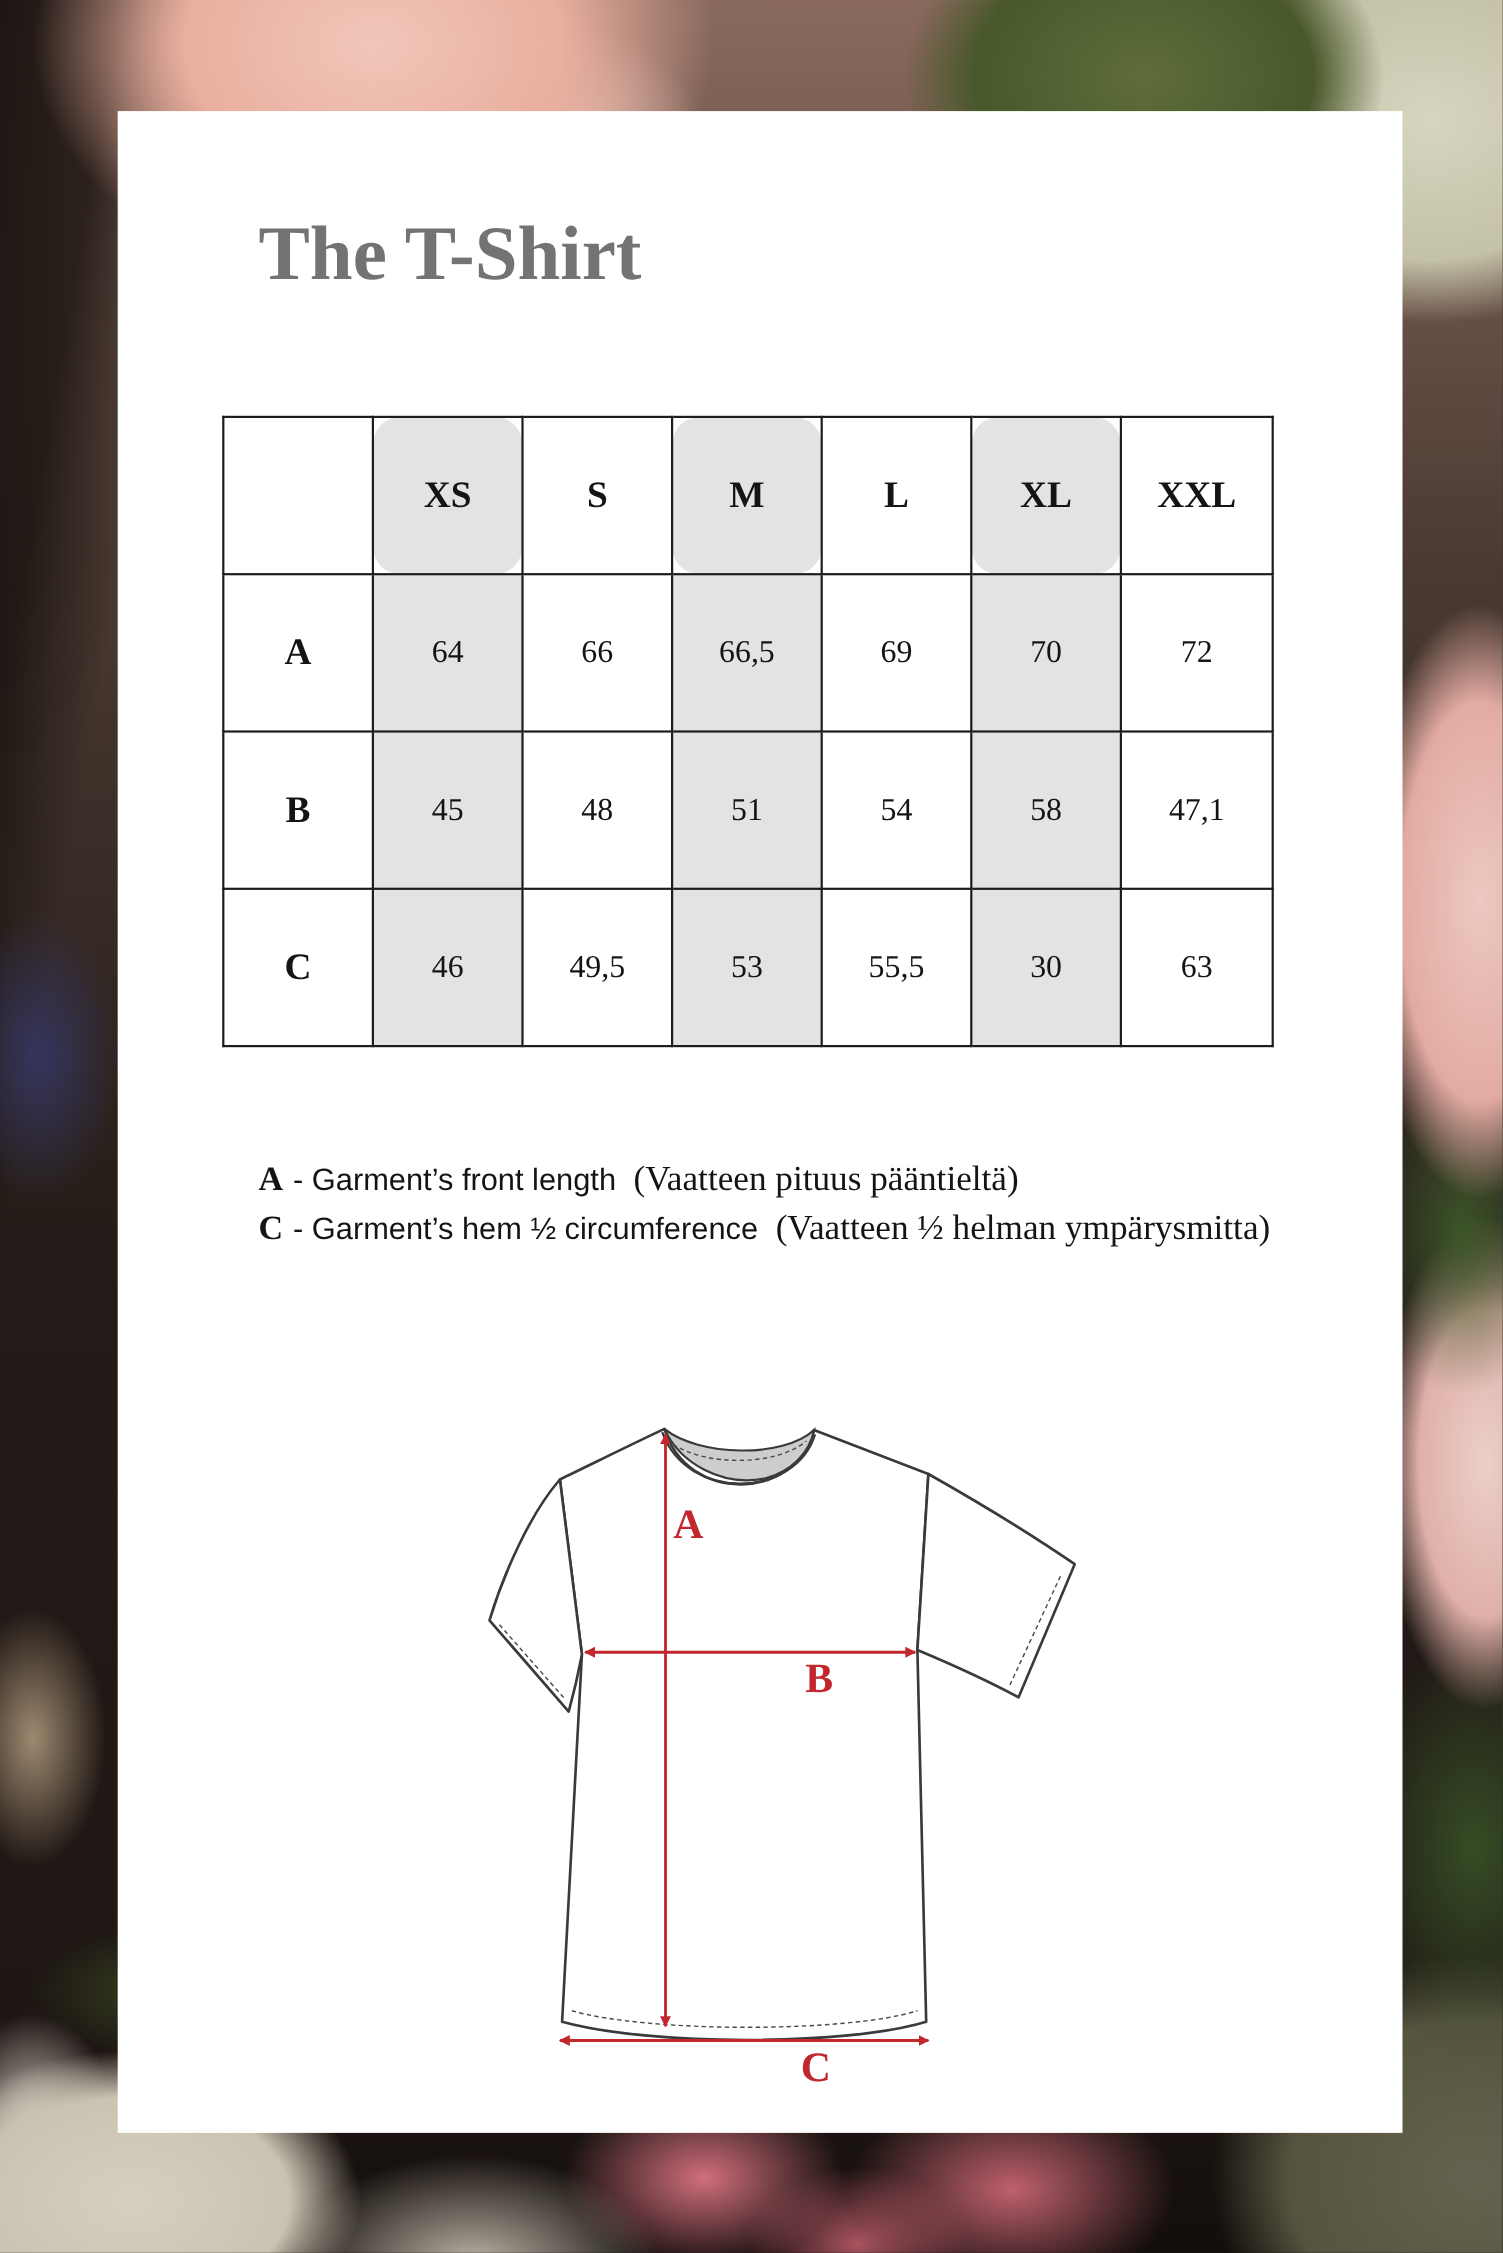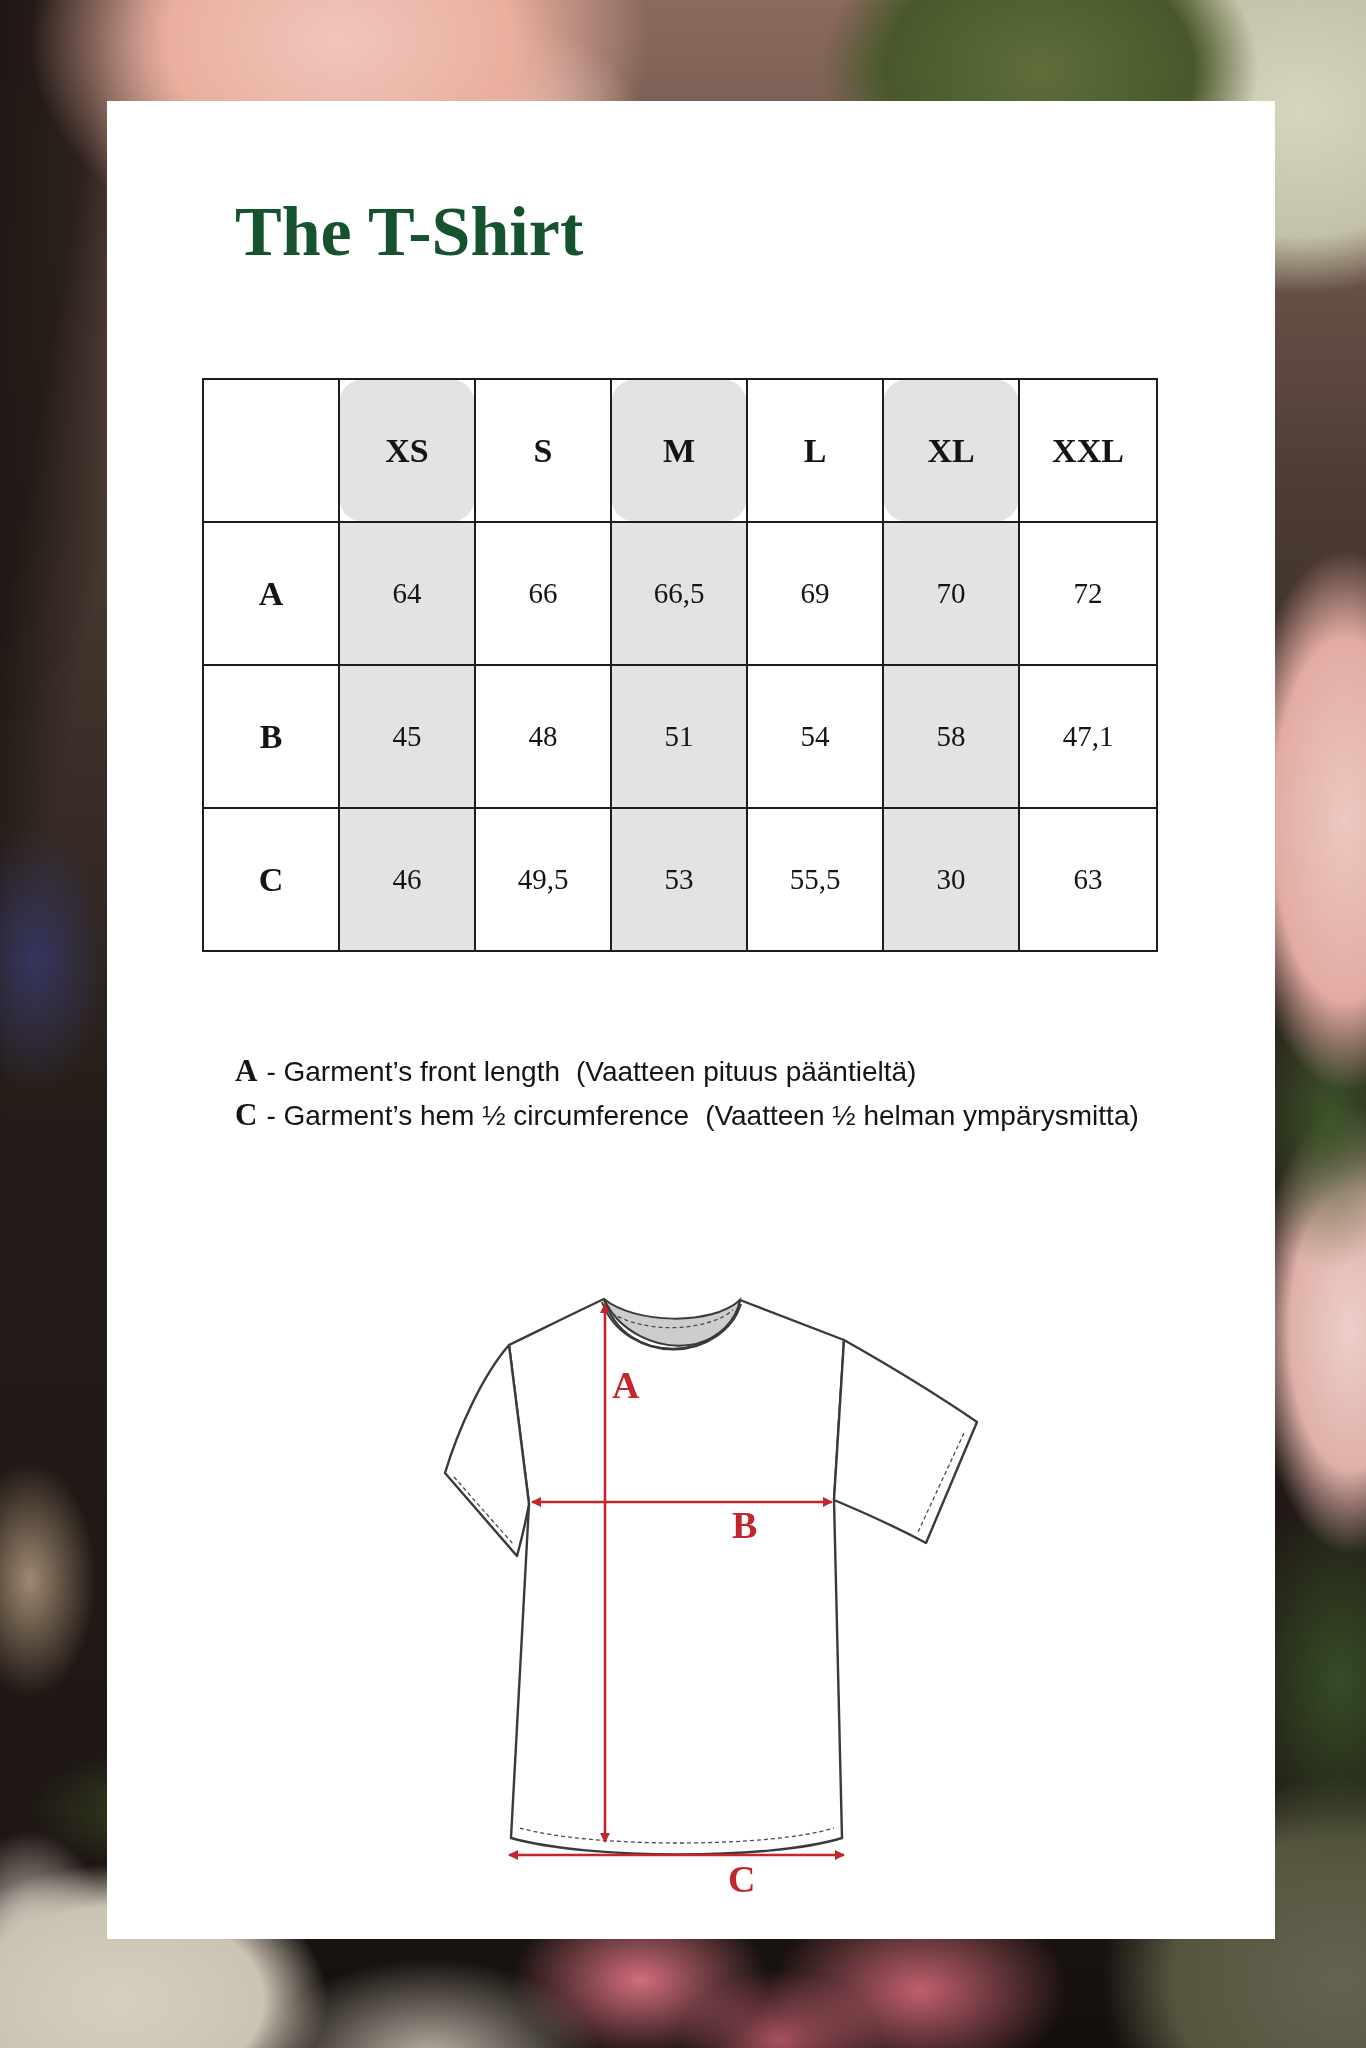--- a/index.html
+++ b/index.html
@@ -38,41 +38,41 @@
       linear-gradient(to top, rgba(18,13,11,.85) 0px, rgba(18,13,11,.55) 70px, rgba(18,13,11,0) 150px),
       linear-gradient(to bottom, #8a6a5e 0%, #4a3a32 25%, #241c18 55%, #1c1512 100%);
   }
   
   .card{
     position:absolute;left:107px;top:101px;width:1168px;height:1838px;
     background:#ffffff;
   }
   .page-title{
     position:absolute;left:128px;top:92px;
-    font-size:70px;font-weight:700;color:#14532d;letter-spacing:0px;line-height:1.1;
+    font-size:70px;font-weight:700;color:#737373;letter-spacing:0px;line-height:1.1;
   }
   
   table.size-table{
     position:absolute;left:95px;top:277px;width:954px;
     border-collapse:collapse;table-layout:fixed;
   }
   .size-table td{
     border:2px solid #1d1d1d;
     height:139px;text-align:center;vertical-align:middle;
     font-size:29px;color:#141414;background:#fff;
   }
   .size-table td.hdr{font-weight:700;font-size:34px;border-radius:25px;}
   .size-table td.rowlab{font-weight:700;font-size:34px;}
   .size-table td.shade{background:#e3e3e3;}
   
   .legend{position:absolute;left:128px;top:948px;color:#141414;}
   .legend-line{height:44px;line-height:44px;white-space:nowrap;}
   .legend-letter{font-family:"Liberation Serif","DejaVu Serif",serif;font-weight:700;font-size:31px;}
   .legend-en{font-family:Liberation Sans, sans-serif;font-size:28px;margin-left:9px;}
-  .legend-fi{font-family:Liberation Sans, sans-serif;font-size:28px;margin-left:16px;}
+  .legend-fi{font-family:Liberation Serif, serif;font-size:32px;margin-left:16px;}
   
   .diagram{position:absolute;left:333px;top:1179px;}
   .shirt-line{fill:#ffffff;stroke:#3a3a3a;stroke-width:2.4;stroke-linejoin:round;}
   .collar-band{fill:#cdcdcd;stroke:#3a3a3a;stroke-width:2;}
   .stitch{fill:none;stroke:#4a4a4a;stroke-width:1.3;stroke-dasharray:4 3;}
   .seam{fill:none;stroke:#3a3a3a;stroke-width:2;}
   .redline{stroke:#c1272d;stroke-width:2.6;fill:none;}
   .redlabel{fill:#c1272d;font-family:"Liberation Serif","DejaVu Serif",serif;font-weight:700;font-size:38px;}
 </style>
 </head>

